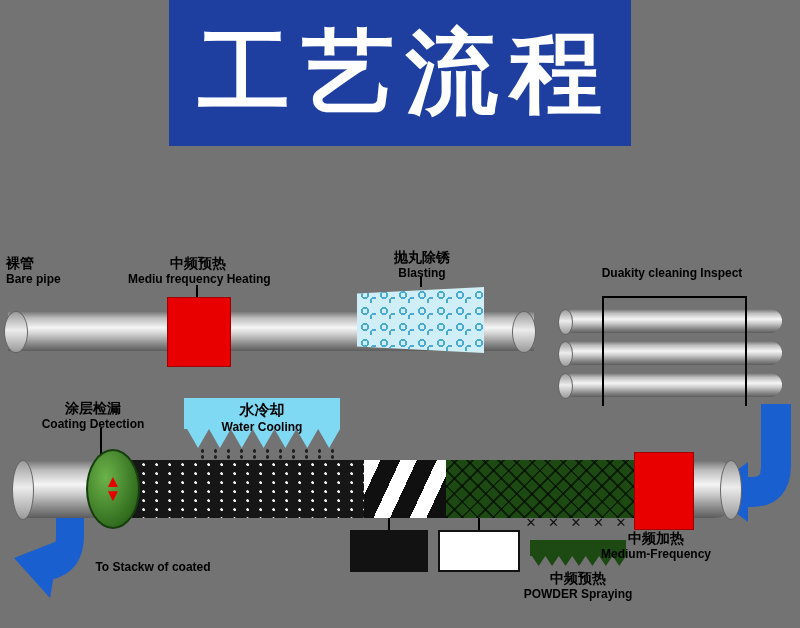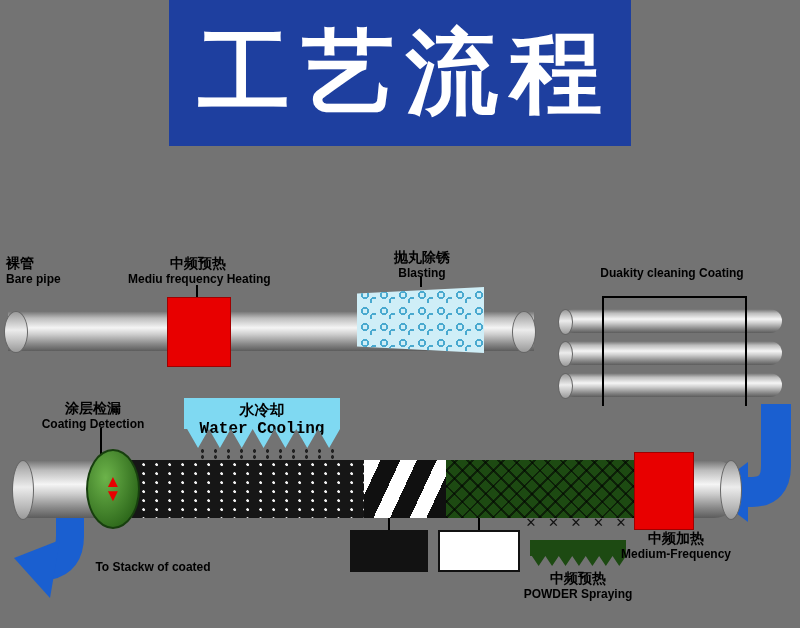--- a/index.html
+++ b/index.html
@@ -44,21 +44,21 @@
       background-image:radial-gradient(circle, rgba(255,255,255,.85) 1px, transparent 1.6px),
                        radial-gradient(circle at 7px 5px, rgba(255,255,255,.7) 1px, transparent 1.6px);
       background-size:13px 9px;}
   .seg-stripes{left:364px;width:82px;background:repeating-linear-gradient(115deg,#ffffff 0 15px,#101010 15px 33px);}
   .seg-green{left:446px;width:188px;background-color:#1d4a12;
       background-image:repeating-linear-gradient(45deg, rgba(0,0,0,.55) 0 2px, transparent 2px 11px),
                        repeating-linear-gradient(-45deg, rgba(0,0,0,.55) 0 2px, transparent 2px 11px);}
   .cooling{position:absolute;z-index:4;left:184px;top:398px;width:156px;height:50px;background:#7fd9f2;
            text-align:center;padding-top:3px;box-sizing:border-box;font-weight:bold;}
   .cooling .zh{display:block;font-size:15px;}
-  .cooling .en{display:block;font-size:16px;font-family:Liberation Mono, monospace;}
+  .cooling .en{display:block;font-size:12px;}
   .drops{position:absolute;z-index:2;left:196px;top:448px;width:140px;height:12px;
          background-image:radial-gradient(circle,#222 1.5px,transparent 2px);background-size:13px 6px;}
   .detector{position:absolute;z-index:3;left:86px;top:449px;width:54px;height:80px;border-radius:50%;
             background:radial-gradient(ellipse at 35% 35%, #6cb34a, #2f6a1c 75%);border:2px solid #173f0e;
             display:flex;flex-direction:column;align-items:center;justify-content:center;box-sizing:border-box;}
   .detector span{color:#e80000;font-size:17px;line-height:.85;font-weight:bold;}
   .pe-box{position:absolute;z-index:3;left:350px;top:530px;width:78px;height:42px;background:#121212;}
   .adh-box{position:absolute;z-index:3;left:438px;top:530px;width:82px;height:42px;background:#fff;border:2px solid #111;box-sizing:border-box;}
   .powder-shape{position:absolute;z-index:3;left:530px;top:540px;width:96px;height:26px;background:#1d4a12;}
   .spray-marks{position:absolute;z-index:4;left:514px;top:515px;width:128px;text-align:center;
@@ -90,21 +90,21 @@
   <div class="redbox" style="left:167px;top:297px;width:62px;height:68px;"></div>
 
   <div class="lbl" style="left:377px;top:249px;width:90px;">
     <span class="zh">抛丸除锈</span>
     <span class="en">Blasting</span>
   </div>
   <div class="vline" style="left:420px;top:277px;height:10px;"></div>
   <div class="blast"></div>
 
   <div class="lbl" style="left:592px;top:266px;width:160px;">
-    <span class="en">Duakity cleaning Coating</span>
+    <span class="en">Duakity cleaning Inspect</span>
   </div>
   <div class="hline" style="left:602px;top:296px;width:145px;"></div>
   <div class="vline" style="left:602px;top:296px;height:110px;"></div>
   <div class="vline" style="left:745px;top:296px;height:110px;"></div>
 
   <div class="pipe stack-pipe" style="top:309px;"></div>
   <div class="pipe stack-pipe" style="top:341px;"></div>
   <div class="pipe stack-pipe" style="top:373px;"></div>
   <div class="cap" style="left:558px;top:309px;width:13px;height:24px;"></div>
   <div class="cap" style="left:558px;top:341px;width:13px;height:24px;"></div>
@@ -155,18 +155,18 @@
   <div class="vline" style="left:478px;top:518px;height:12px;"></div>
   <div class="adh-box"></div>
 
   <div class="spray-marks">✕ ✕ ✕ ✕ ✕</div>
   <div class="powder-shape zigzag-bottom"></div>
   <div class="lbl" style="left:514px;top:570px;width:128px;">
     <span class="zh">中频预热</span>
     <span class="en">POWDER Spraying</span>
   </div>
 
-  <div class="lbl" style="left:620px;top:530px;width:112px;">
+  <div class="lbl" style="left:600px;top:530px;width:112px;">
     <span class="zh">中频加热</span>
     <span class="en">Medium-Frequency</span>
   </div>
 
 </div>
 
 </body></html>

